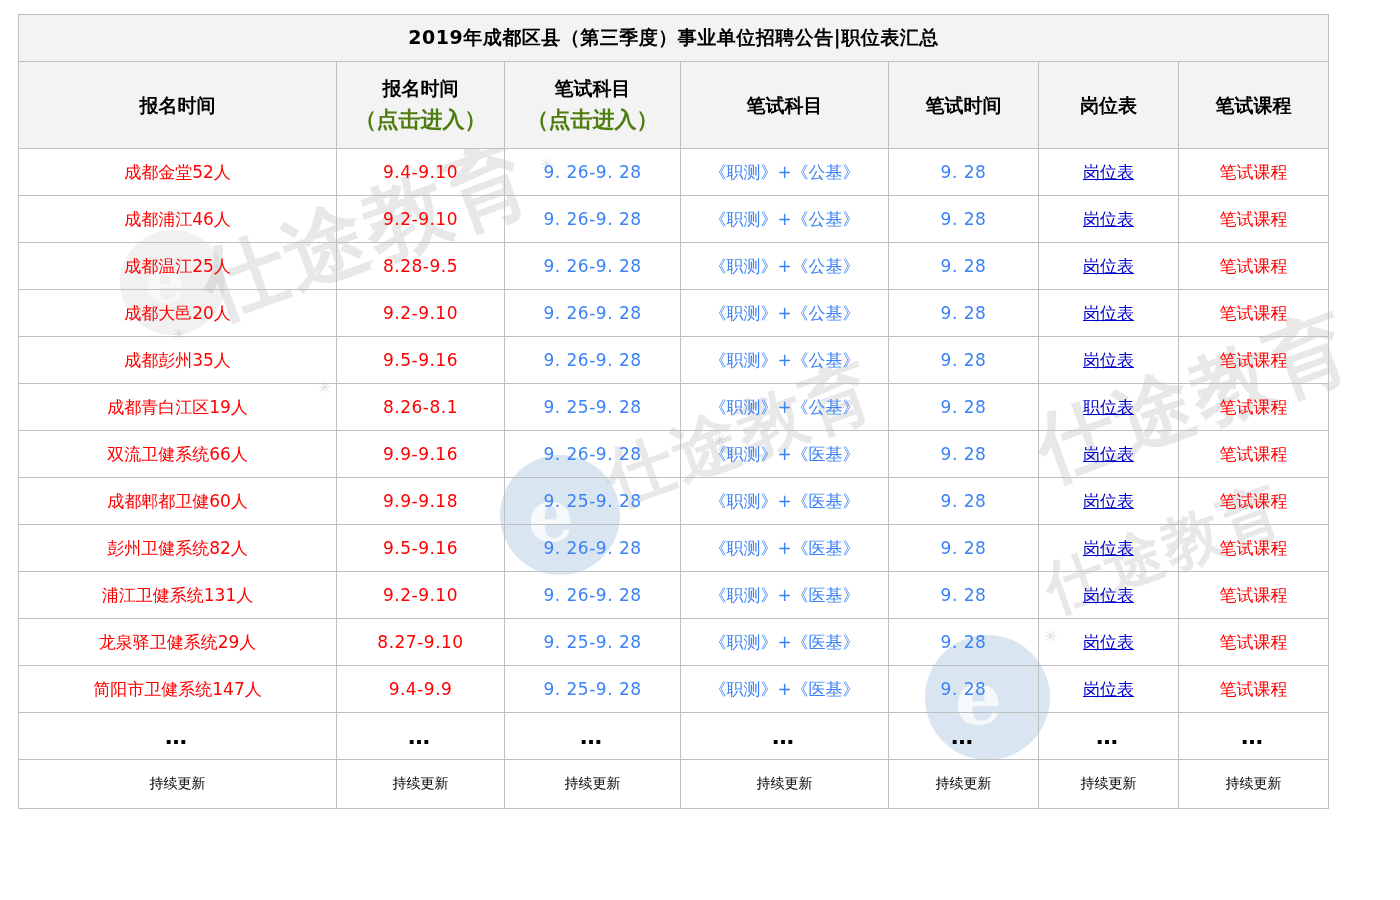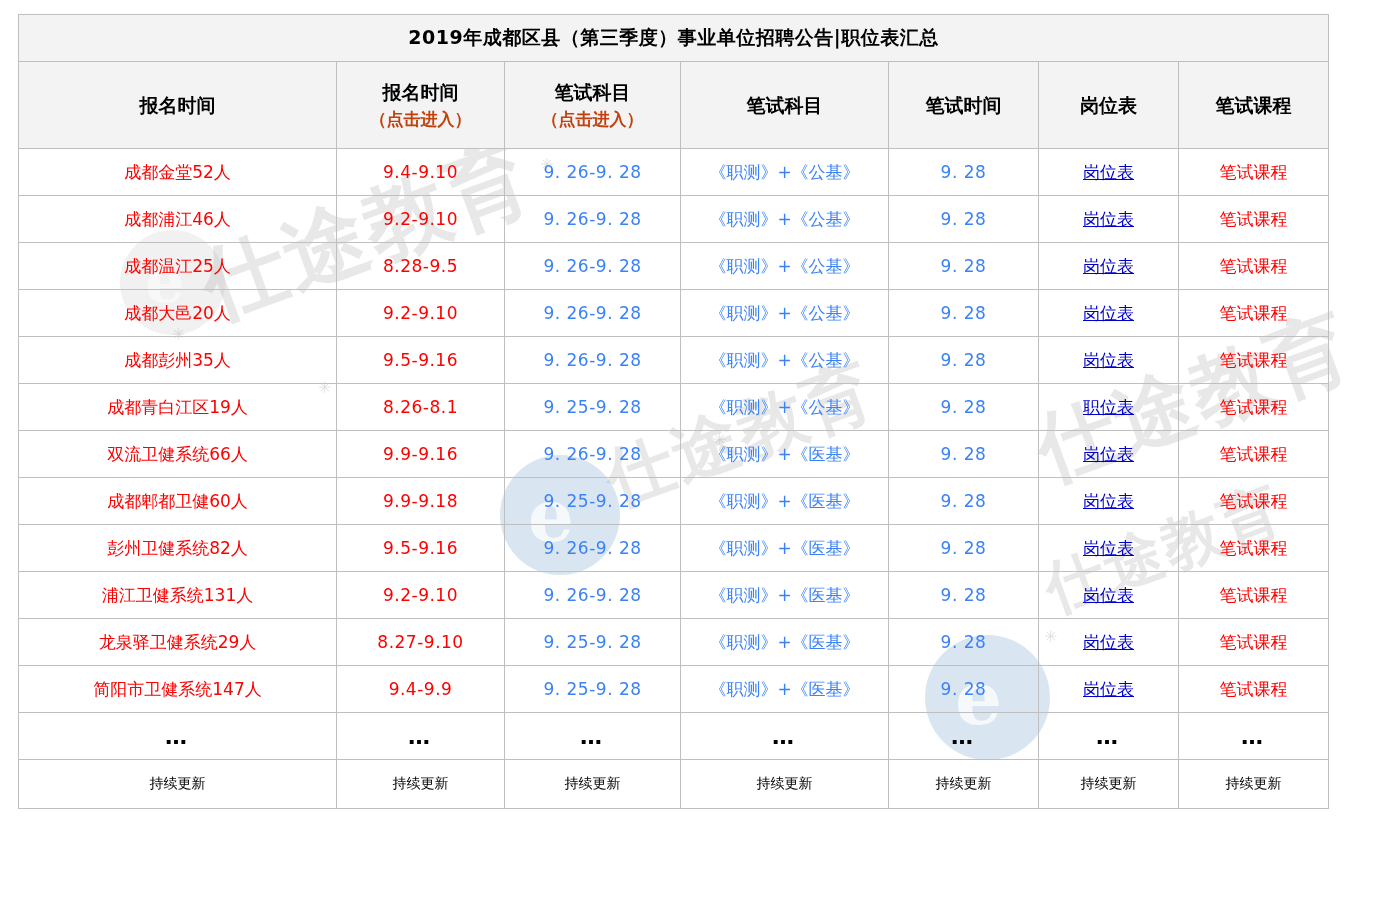--- a/index.html
+++ b/index.html
@@ -77,22 +77,22 @@
 
   .hdr {
     height: 84px;
     font-size: 19px;
     font-weight: bold;
     background: #f3f3f3 !important;
     line-height: 1.5;
   }
   .hdr .sub {
     display: block;
-    color: #c2410c;
-    font-size: 17px;
+    color: #4d7c0f;
+    font-size: 22px;
   }
 
   td.cell {
     height: 44px;
     font-size: 17px;
   }
   td.num {
     font-family: "DejaVu Sans", sans-serif;
     font-size: 17px;
     letter-spacing: 0.5px;

